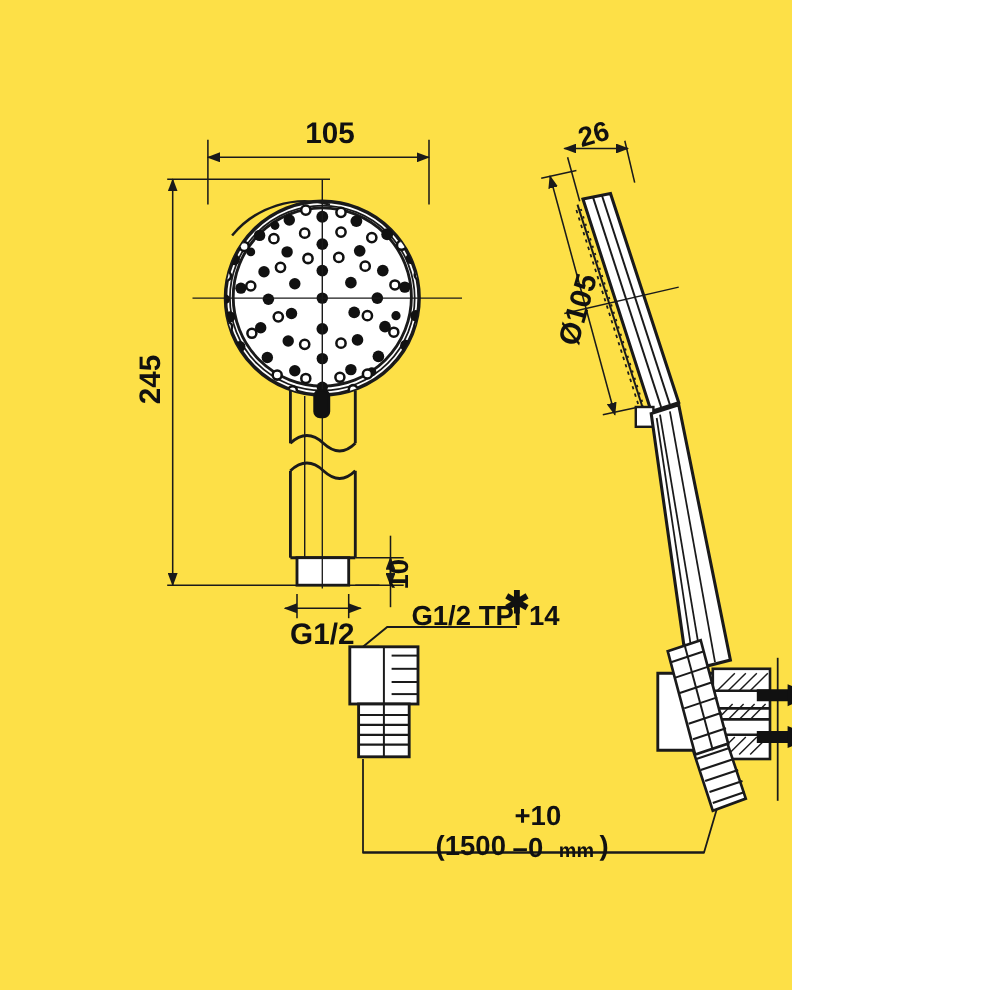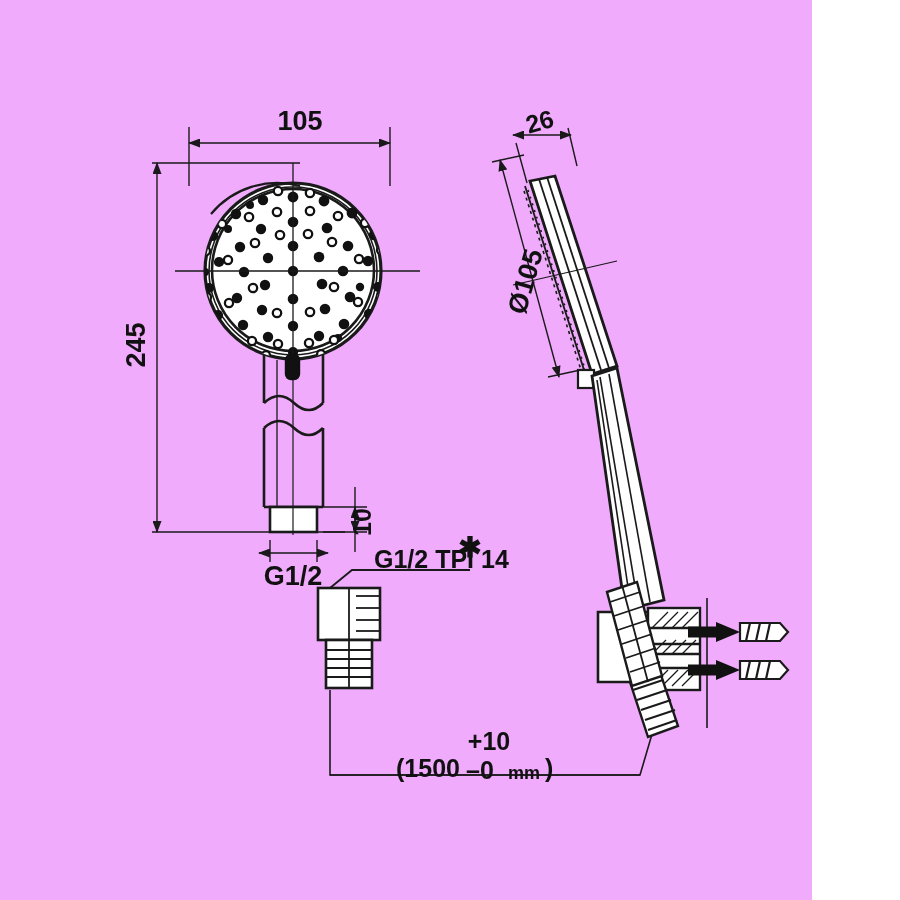--- a/index.html
+++ b/index.html
@@ -6,23 +6,23 @@
   html, body {
     margin: 0;
     padding: 0;
     background: #ffffff;
   }
   body {
     font-family: "Liberation Sans", sans-serif;
   }
   #sheet {
     position: relative;
-    width: 812px;
+    width: 720px;
     height: 900px;
-    background: #f0abfc;
+    background: #fde047;
     overflow: hidden;
   }
   #sheet svg {
     display: block;
     position: absolute;
     top: 0;
     left: 0;
   }
   .dim-text {
     font-family: "Liberation Sans", sans-serif;

